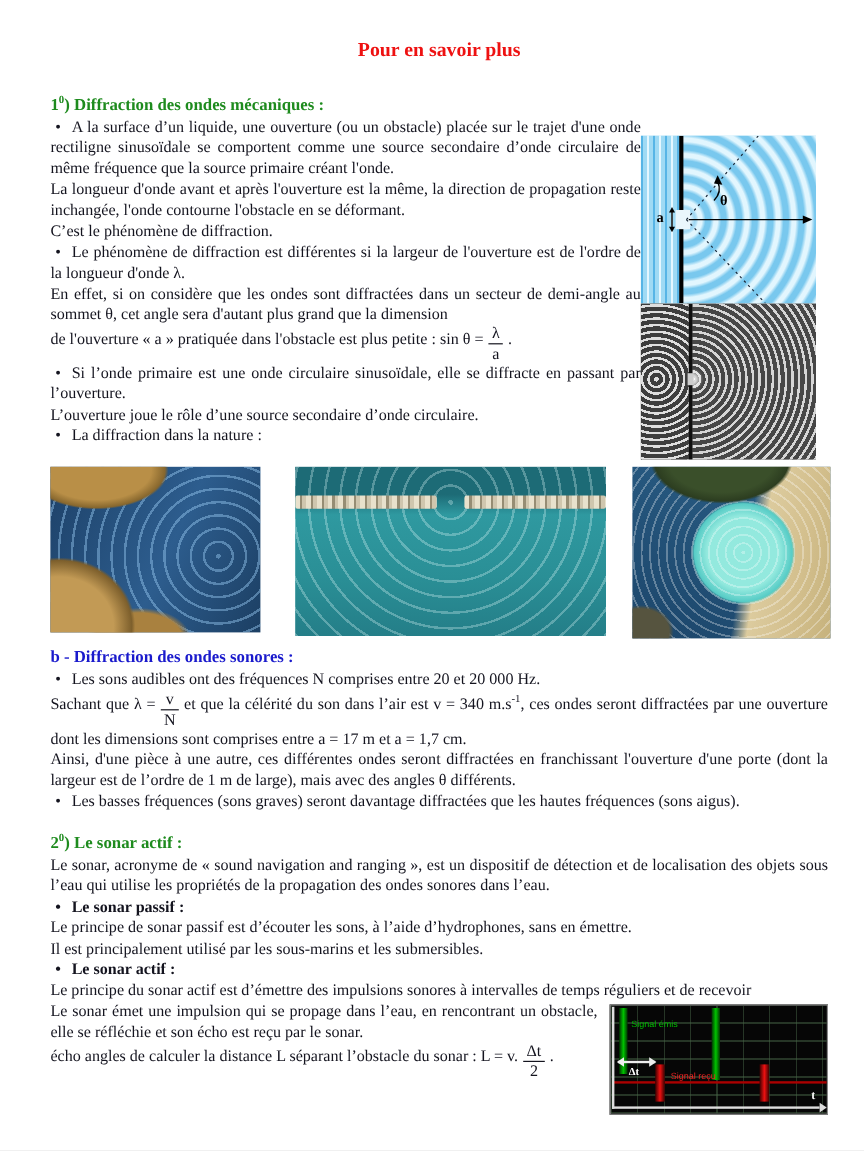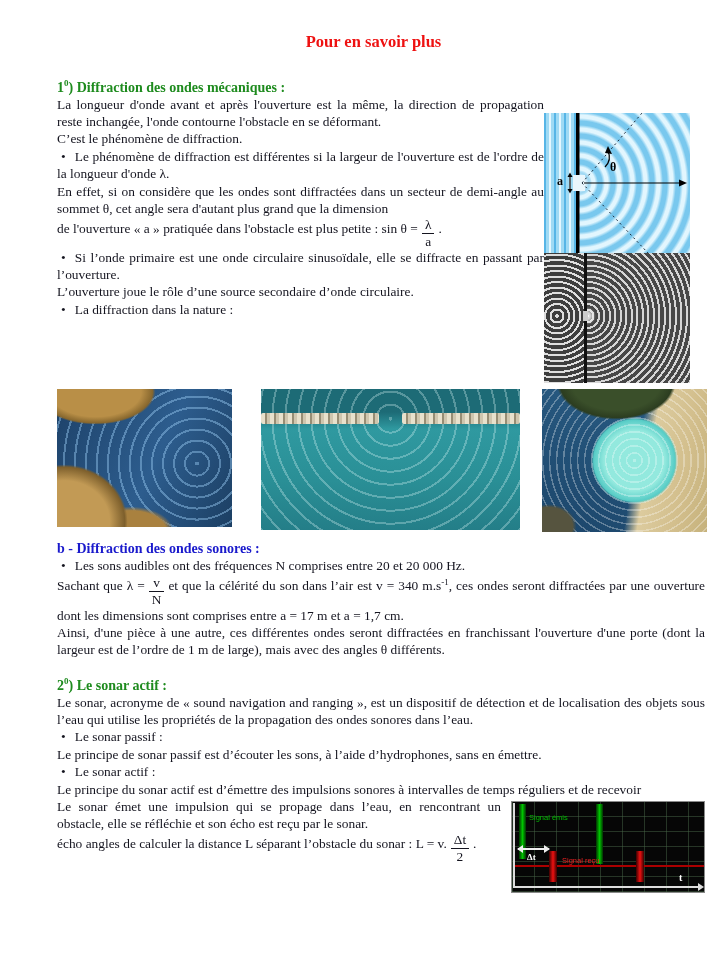--- a/index.html
+++ b/index.html
@@ -1,28 +1,28 @@
 <!DOCTYPE html>
 <html><head>
 <meta charset="utf-8">
 <style>
   html,body{margin:0;padding:0;background:#d8d8d8;}
   .page{position:relative;width:720px;height:959px;background:#ffffff;margin:0 auto;
         font-family:"Liberation Serif","DejaVu Serif",serif;color:#14141f;overflow:hidden;}
-  .content{padding:33px 30px 0 42px;margin-left:15px;}
+  .content{padding:33px 30px 0 42px;}
 
   
   h1.doc-title{margin:0;text-align:center;font-size:16.5px;line-height:18px;color:#ee1111;font-weight:bold;}
   .h-green{margin:0;font-size:14px;line-height:17px;font-weight:bold;color:#1e8b1e;}
   .h-blue{margin:0;font-size:14px;line-height:17px;font-weight:bold;color:#1a1acc;}
   sup{font-size:9px;}
   p.body{margin:0;font-size:13.4px;line-height:17.4px;text-align:justify;}
   p.noj{text-align:left;}
   .bullet::before{content:"\2022";padding:0 9px 0 4px;}
-  .bold{font-weight:normal;}
+  .bold{font-weight:bold;}
 
   .frac{display:inline-block;vertical-align:-0.95em;text-align:center;line-height:1.05;margin:0 4px;}
   .frac .fnum{display:block;padding:0 3px 1px;border-bottom:1px solid currentColor;}
   .frac .fden{display:block;padding:1px 3px 0;}
 
   
   .sec1-row{display:flex;justify-content:flex-start;margin-top:24px;}
   .sec1-text{width:492px;}
   .sec1-imgs{width:146px;margin-top:38px;}
 
@@ -78,21 +78,21 @@
       linear-gradient(100deg, rgba(0,0,0,0) 56%, #dccb9e 63%, #d3bf8d 82%, #c6b27c),
       linear-gradient(200deg,#2a5e86,#1c466b);}
 
   
   .fullw{width:648px;}
   .mt8{margin-top:8px;} .mt14{margin-top:14px;} .mt3{margin-top:3px;}
 
   
   .sonar{position:relative;float:right;width:180px;height:90px;background:#060606;
     border:1px solid #8a8a8a;margin:3px 0 2px 10px;overflow:hidden;
-    font-family:"Liberation Sans","DejaVu Sans",sans-serif;padding-left:12px;}
+    font-family:"Liberation Sans","DejaVu Sans",sans-serif;}
   .sonar-grid{position:absolute;inset:0;
     background:
       repeating-linear-gradient(90deg, rgba(70,100,70,.50) 0 1px, rgba(0,0,0,0) 1px 22px),
       repeating-linear-gradient(0deg, rgba(70,100,70,.50) 0 1px, rgba(0,0,0,0) 1px 15px);}
   .axis-y{position:absolute;left:1px;top:1px;bottom:4px;width:2px;background:#dddddd;}
   .axis-x{position:absolute;left:1px;right:6px;bottom:4px;height:2px;background:#dddddd;}
   .axis-x::after{content:"";position:absolute;right:-6px;top:-3px;border-left:6px solid #dddddd;
     border-top:4px solid rgba(0,0,0,0);border-bottom:4px solid rgba(0,0,0,0);}
   .pulse{position:absolute;}
   .pg{background:linear-gradient(90deg,#013301,#00c400 50%,#013301);}
@@ -120,20 +120,21 @@
 <body>
 
 <div class="page">
   <div class="content">
 
     <h1 class="doc-title">Pour en savoir plus</h1>
 
     <div class="sec1-row">
       <div class="sec1-text">
         <h2 class="h-green"><span>1</span><sup>0</sup><span>) Diffraction des ondes mécaniques :</span></h2>
+        <p class="body bullet">A la surface d’un liquide, une ouverture (ou un obstacle) placée sur le trajet d'une onde rectiligne sinusoïdale se comportent comme une source secondaire d’onde circulaire de même fréquence que la source primaire créant l'onde.</p>
         <p class="body">La longueur d'onde avant et après l'ouverture est la même, la direction de propagation reste inchangée, l'onde contourne l'obstacle en se déformant.</p>
         <p class="body noj">C’est le phénomène de diffraction.</p>
         <p class="body bullet">Le phénomène de diffraction est différentes si la largeur de l'ouverture est de l'ordre de la longueur d'onde λ.</p>
         <p class="body">En effet, si on considère que les ondes sont diffractées dans un secteur de demi-angle au sommet θ, cet angle sera d'autant plus grand que la dimension</p>
         <p class="body"><span>de l'ouverture « a » pratiquée dans l'obstacle est plus petite :  sin θ =</span><span class="frac"><span class="fnum">λ</span><span class="fden">a</span></span><span>.</span></p>
         <p class="body bullet">Si l’onde primaire est une onde circulaire sinusoïdale, elle se diffracte en passant par l’ouverture.</p>
         <p class="body noj">L’ouverture joue le rôle d’une source secondaire d’onde circulaire.</p>
         <p class="body bullet noj">La diffraction dans la nature :</p>
       </div>
 
@@ -176,27 +177,29 @@
         <div class="bw bw-right"></div>
       </div>
       <div class="photo photo3"></div>
     </div>
 
     <div class="fullw mt8">
       <h3 class="h-blue">b - Diffraction des ondes sonores :</h3>
       <p class="body bullet noj">Les sons audibles ont des fréquences N comprises entre 20 et 20 000 Hz.</p>
       <p class="body"><span>Sachant que λ =</span><span class="frac"><span class="fnum">v</span><span class="fden">N</span></span><span>et que la célérité du son dans l’air est  v = 340 m.s</span><sup>-1</sup><span>, ces ondes seront diffractées par une ouverture dont les dimensions sont comprises entre  a = 17 m et  a = 1,7 cm.</span></p>
       <p class="body">Ainsi, d'une pièce à une autre, ces différentes ondes seront diffractées en franchissant l'ouverture d'une porte (dont la largeur est de l’ordre de 1 m de large), mais avec des angles θ différents.</p>
+      <p class="body bullet noj">Les basses fréquences (sons graves) seront davantage diffractées que les hautes fréquences (sons aigus).</p>
     </div>
 
     <div class="fullw mt14 clearfix">
       <h2 class="h-green"><span>2</span><sup>0</sup><span>) Le sonar actif :</span></h2>
       <p class="body">Le sonar, acronyme de « sound navigation and ranging », est un dispositif de détection et de localisation des objets sous l’eau qui utilise les propriétés de la propagation des ondes sonores dans l’eau.</p>
       <p class="body bullet noj bold">Le sonar passif :</p>
       <p class="body noj">Le principe de sonar passif est d’écouter les sons, à l’aide d’hydrophones, sans en émettre.</p>
+      <p class="body noj">Il est principalement utilisé par les sous-marins et les submersibles.</p>
       <p class="body bullet noj bold">Le sonar actif :</p>
       <p class="body noj">Le principe du sonar actif est d’émettre des impulsions sonores à intervalles de temps réguliers et de recevoir</p>
 
       <div class="sonar">
         <div class="sonar-grid"></div>
         <div class="pulse pg pulse-g1"></div>
         <div class="pulse pg pulse-g2"></div>
         <div class="recv-line"></div>
         <div class="pulse pr pulse-r1"></div>
         <div class="pulse pr pulse-r2"></div>

